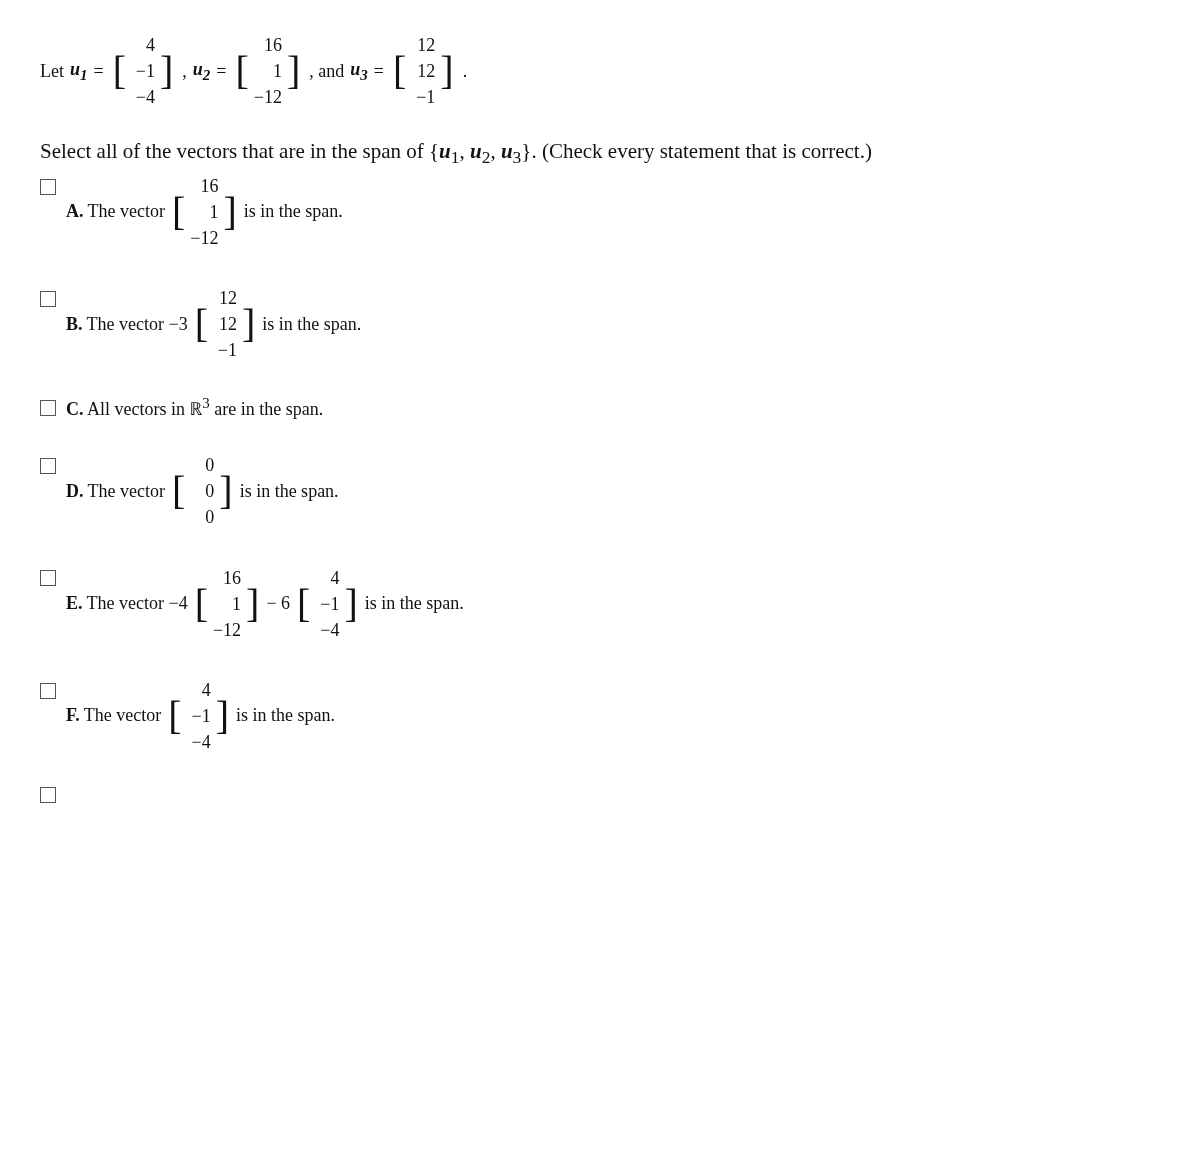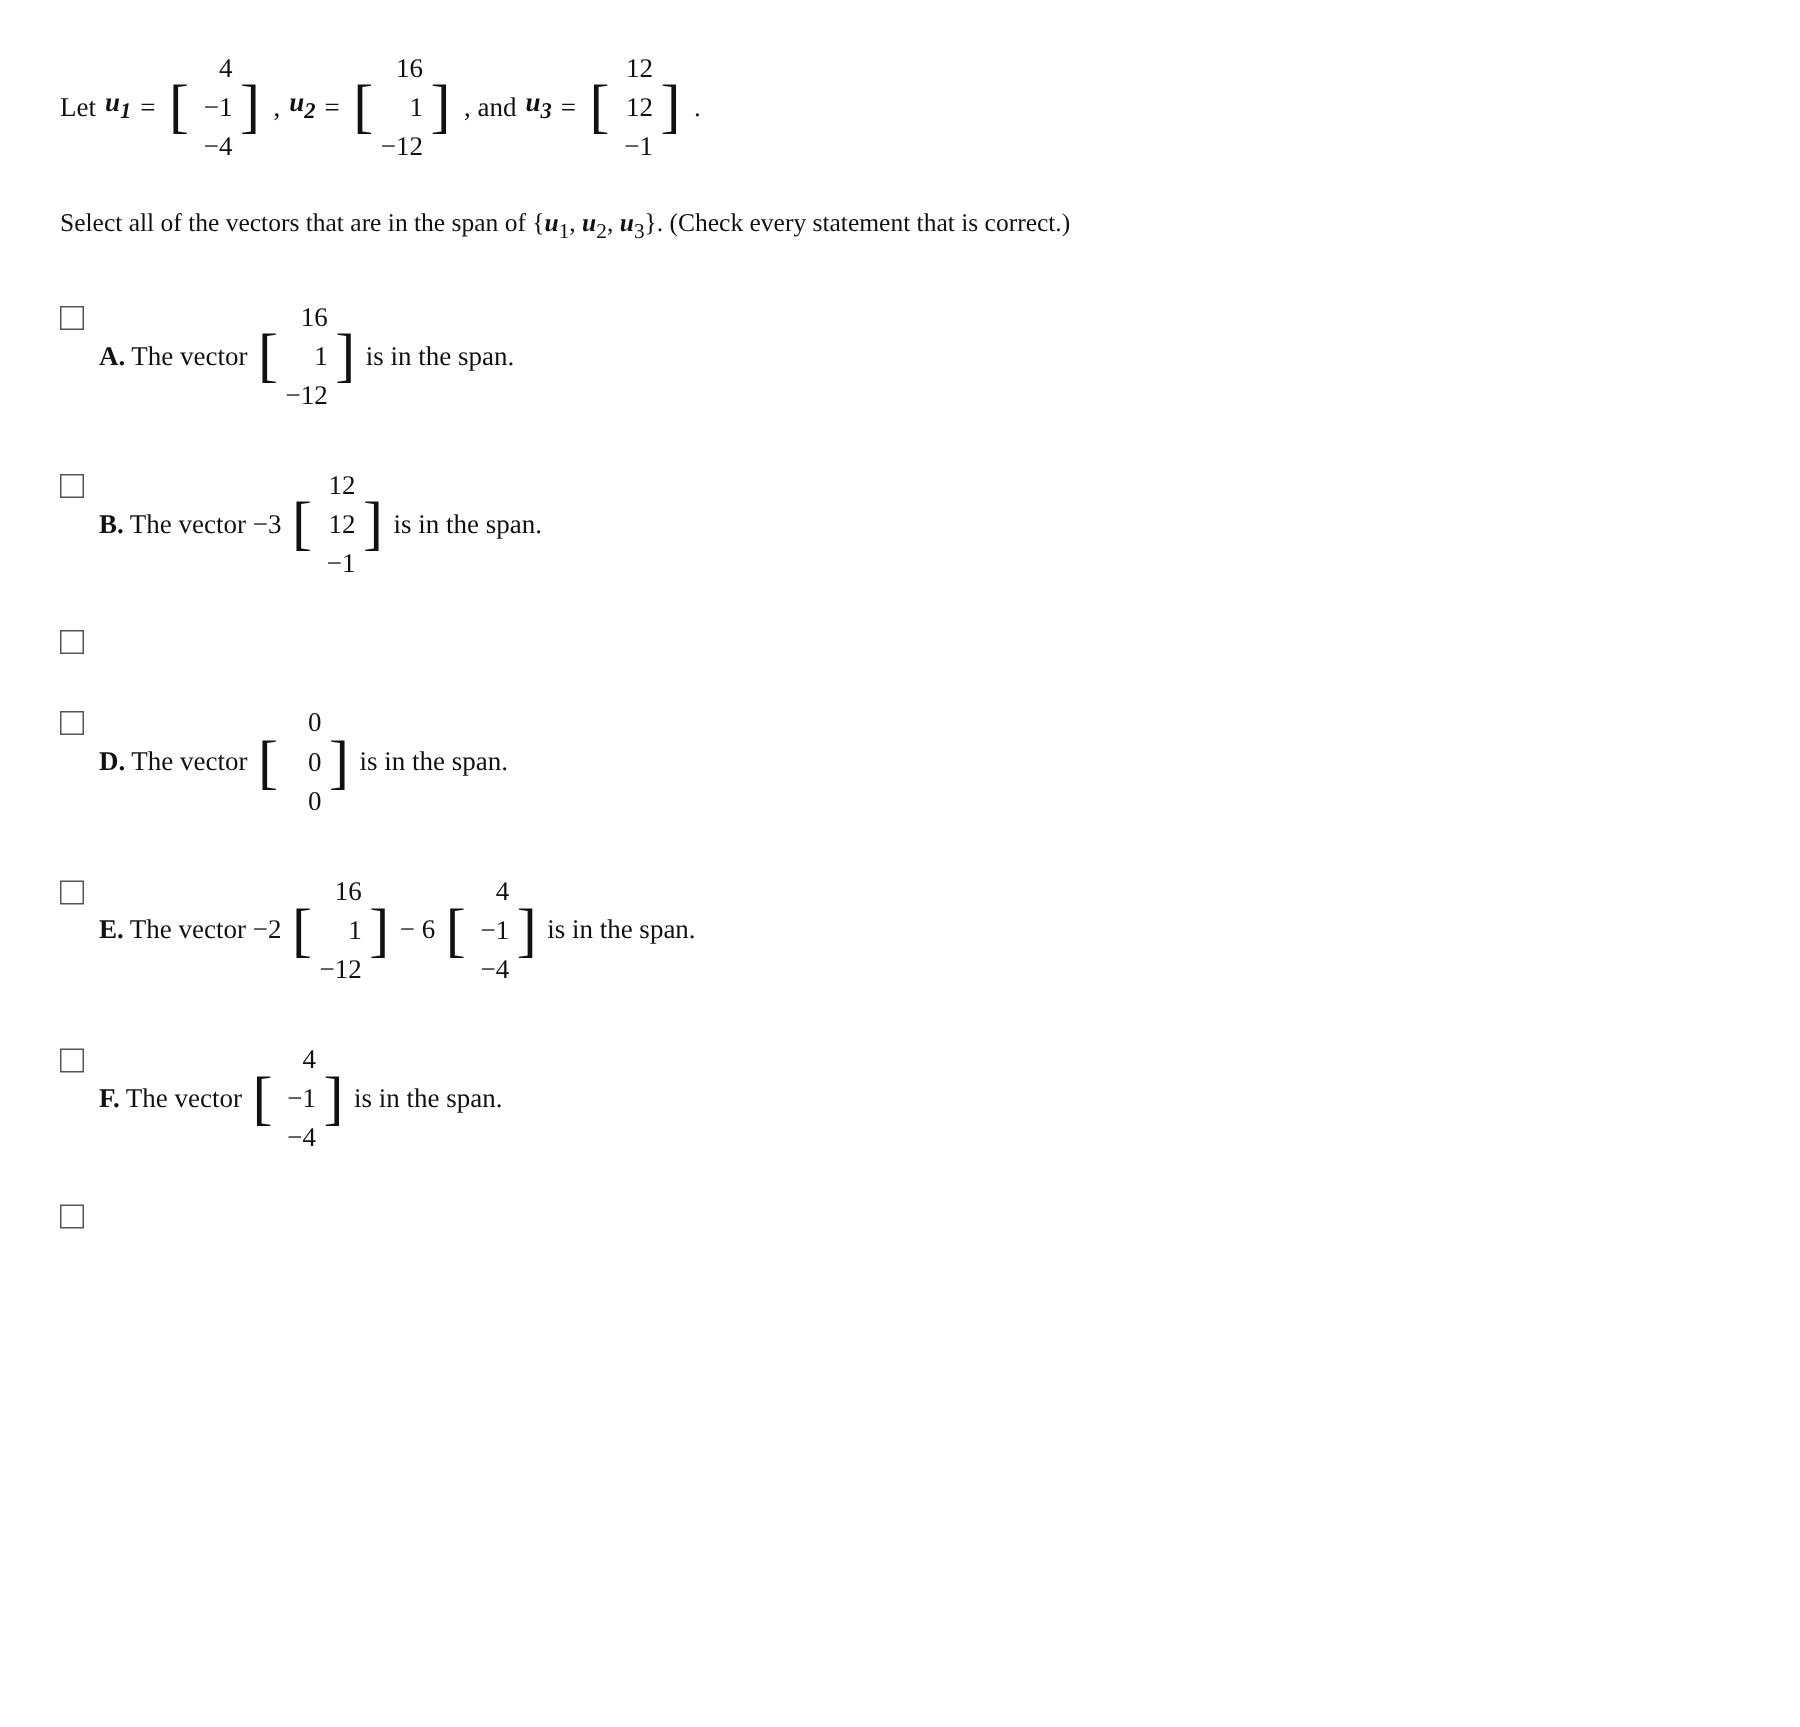--- a/index.html
+++ b/index.html
@@ -56,22 +56,21 @@
       text-align: right;
       min-width: 24px;
     }
 
     .bold-u {
       font-weight: bold;
       font-style: italic;
     }
 
     .instruction {
-      font-size: 17px;
-      margin-bottom: 30px;
+      font-size: 21px;
       line-height: 1.5;
     }
 
     .option-block {
       display: flex;
       align-items: flex-start;
       margin-bottom: 30px;
       gap: 10px;
     }
 
@@ -200,20 +199,24 @@
         <span class="matrix-cell">−1</span>
       </span>
       <span class="matrix-bracket-right"></span>
     </span>
     <span>is in the span.</span>
   </div>
 </div>
 
 <div class="bottom-option">
   <span class="checkbox"></span>
+  <span>
+    <span class="option-label">C.</span>
+    All vectors in ℝ<sup>3</sup> are in the span.
+  </span>
 </div>
 
 <div class="option-block">
   <div class="checkbox-area">
     <span class="checkbox"></span>
   </div>
   <div class="option-content">
     <span class="option-label">D.</span>
     <span>The vector</span>
     <span class="matrix-wrap">
@@ -228,21 +231,21 @@
     <span>is in the span.</span>
   </div>
 </div>
 
 <div class="option-block">
   <div class="checkbox-area">
     <span class="checkbox"></span>
   </div>
   <div class="option-content">
     <span class="option-label">E.</span>
-    <span>The vector −2</span>
+    <span>The vector −4</span>
     <span class="matrix-wrap">
       <span class="matrix-bracket-left"></span>
       <span class="matrix-col">
         <span class="matrix-cell">16</span>
         <span class="matrix-cell">1</span>
         <span class="matrix-cell">−12</span>
       </span>
       <span class="matrix-bracket-right"></span>
     </span>
     <span>− 6</span>

